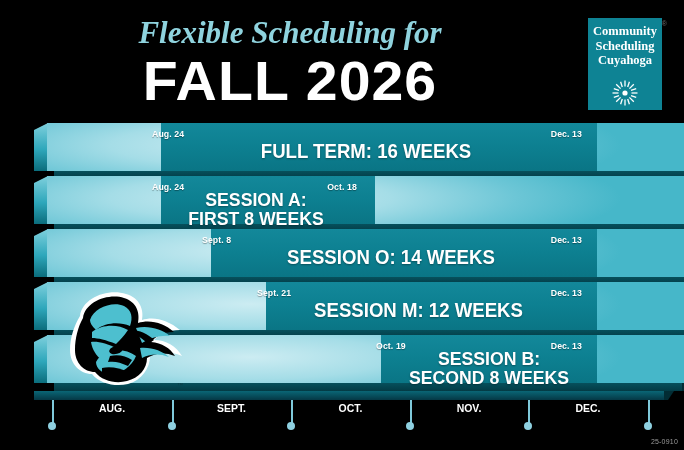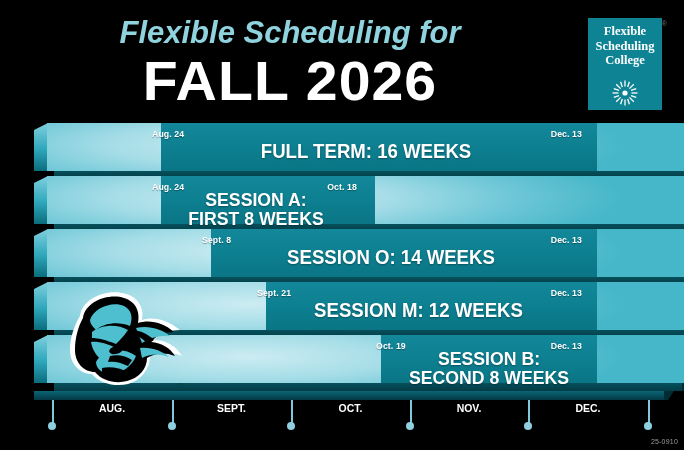--- a/index.html
+++ b/index.html
@@ -10,21 +10,21 @@
     background:#000;color:#fff;
   }
   #page{position:absolute;inset:0;width:684px;height:450px;background:#000;}
 
   
   .header{position:absolute;left:0;top:0;width:684px;height:118px;}
   .title-wrap{position:absolute;left:0;top:14px;width:580px;text-align:center;}
   .title-top{
     font-size:31px;font-style:italic;font-weight:bold;
     color:#8fd3de;letter-spacing:0px;line-height:38px;
-    font-family:Liberation Sans, sans-serif;
+    font-family:Liberation Serif, serif;
     white-space:nowrap;
   }
   .title-main{
     font-size:55px;font-weight:bold;color:#ffffff;
     line-height:58px;letter-spacing:1px;white-space:nowrap;
     font-family:"Liberation Sans","DejaVu Sans",sans-serif;
     transform:scaleX(1.04);
   }
 
   
@@ -128,23 +128,23 @@
 <div id="page">
 
   <div class="header">
     <div class="title-wrap">
       <div class="title-top">Flexible Scheduling for</div>
       <div class="title-main">FALL 2026</div>
     </div>
 
     <div class="logo-box">
       <div class="logo-text">
-        <div>Flexible</div>
+        <div>Community</div>
         <div>Scheduling</div>
-        <div>College</div>
+        <div>Cuyahoga</div>
       </div>
       <div class="logo-star">
         <svg width="26" height="26" viewBox="0 0 26 26">
           <g stroke="#ffffff" stroke-width="1.3" fill="none">
             <circle cx="13" cy="13" r="2.6" fill="#ffffff" stroke="none"></circle>
             <line x1="13" y1="0.5" x2="13" y2="6.5"></line>
             <line x1="13" y1="19.5" x2="13" y2="25.5"></line>
             <line x1="0.5" y1="13" x2="6.5" y2="13"></line>
             <line x1="19.5" y1="13" x2="25.5" y2="13"></line>
             <line x1="4.2" y1="4.2" x2="8.6" y2="8.6"></line>

